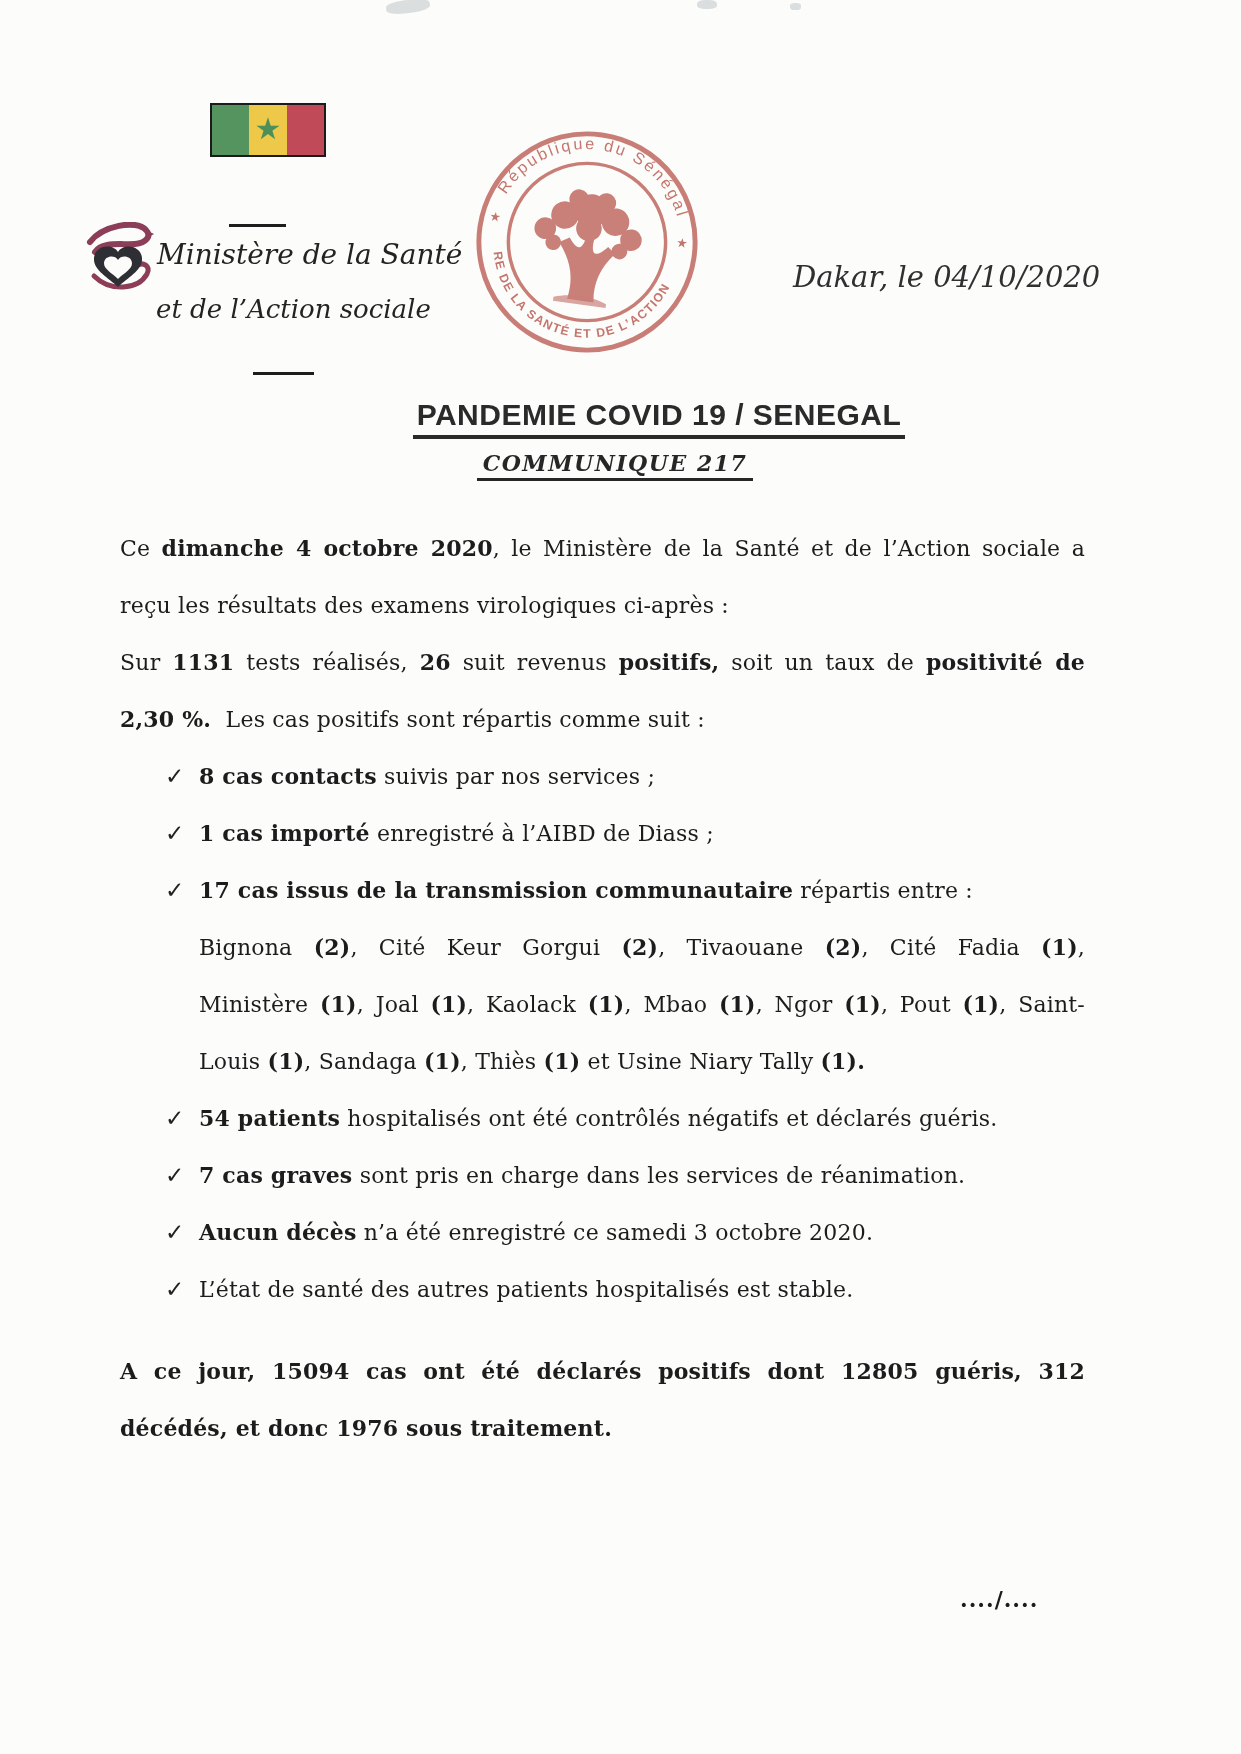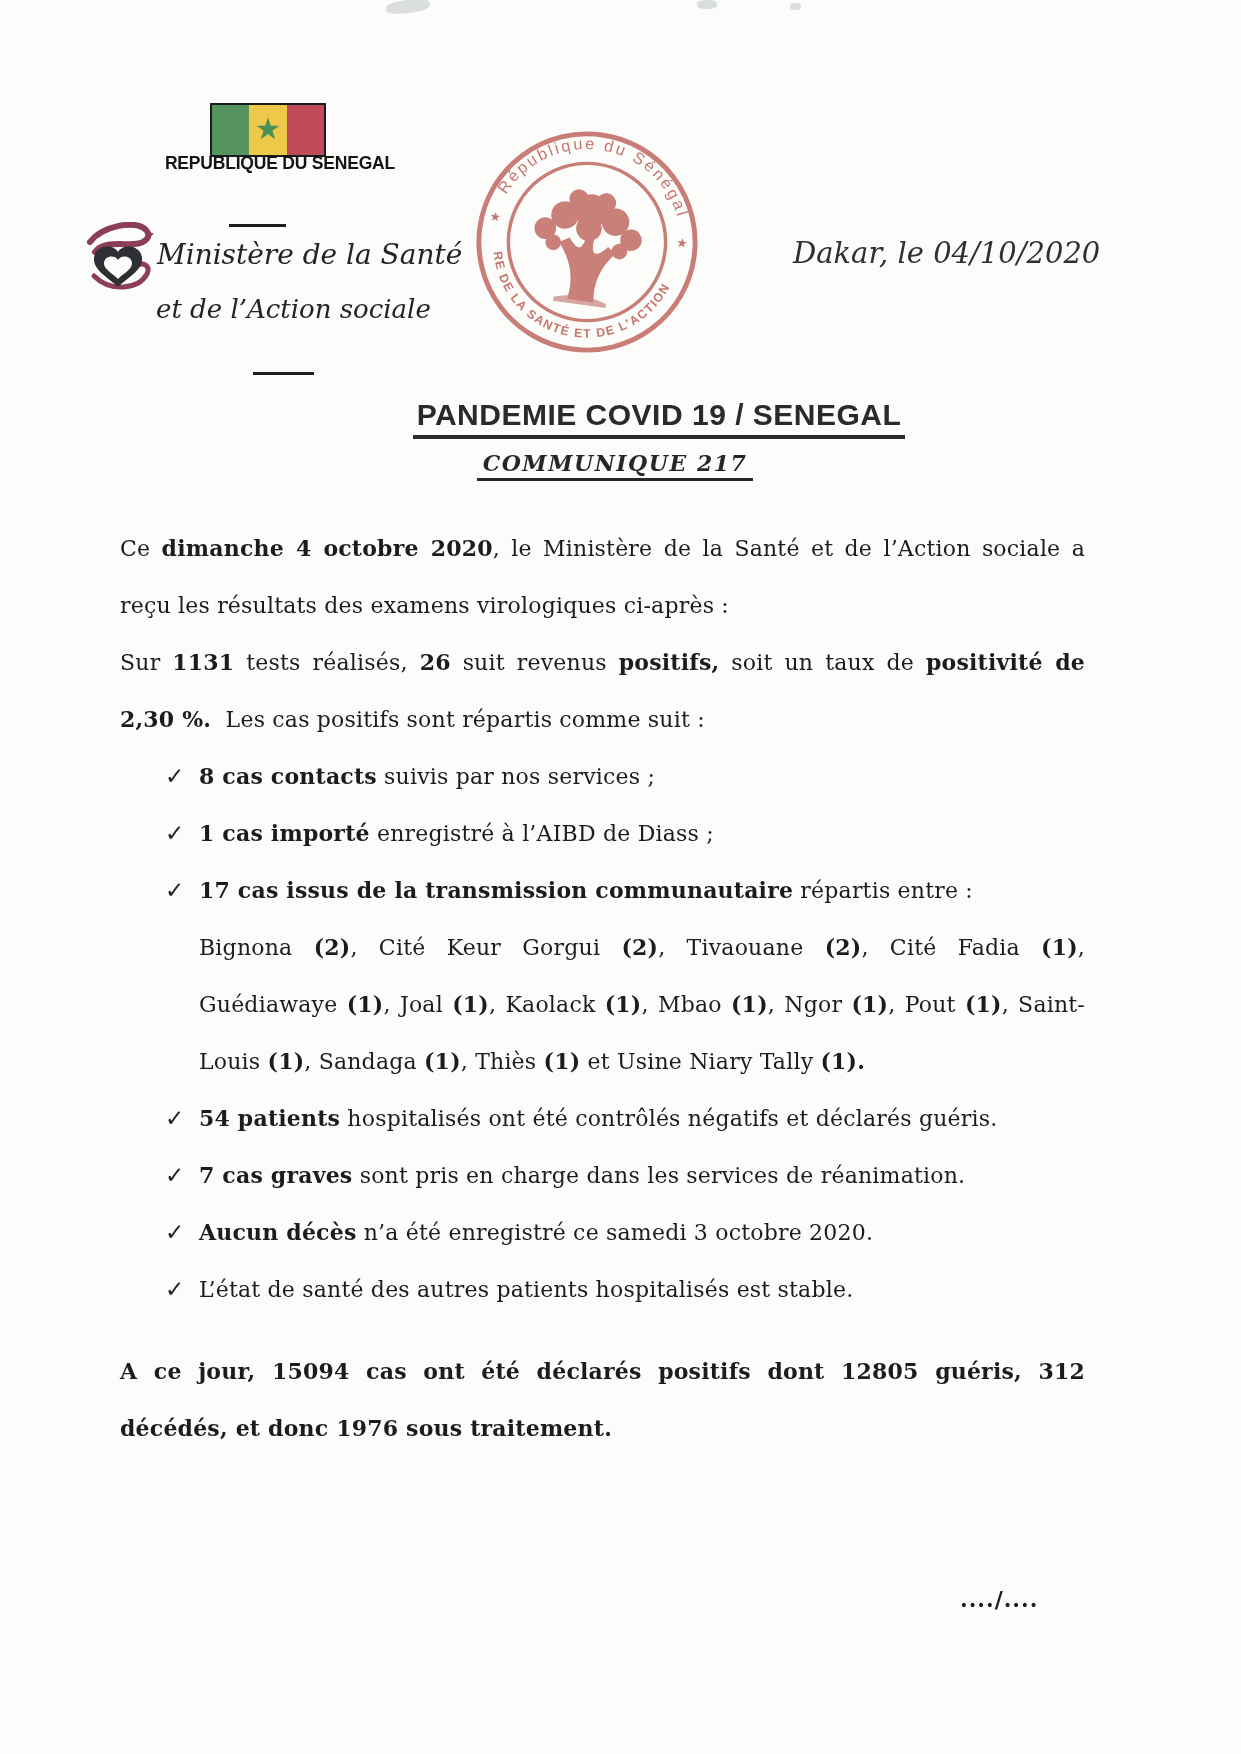--- a/index.html
+++ b/index.html
@@ -12,21 +12,21 @@
   #flag .star{position:absolute;left:50%;top:50%;transform:translate(-50%,-54%);font-size:30px;line-height:30px;color:#4d8f58;font-family:"DejaVu Sans",sans-serif;}
   #republic{left:60px;top:153px;width:440px;text-align:center;font-family:"Liberation Sans",sans-serif;font-weight:bold;font-size:17.5px;letter-spacing:-0.2px;color:#141414;}
   #motto{left:60px;top:172px;width:440px;text-align:center;font-family:"DejaVu Serif",serif;font-style:italic;font-size:22px;color:#262626;}
   .sep{background:#1d1d1d;height:3px;}
   #sep1{left:229px;top:224px;width:57px;}
   #sep2{left:253px;top:372px;width:61px;}
   #ministry1{left:157px;top:238px;font-family:"DejaVu Serif",serif;font-style:italic;font-size:28px;color:#232323;}
   #ministry2{left:156px;top:294px;font-family:"DejaVu Serif",serif;font-style:italic;font-size:26px;color:#232323;}
   #logo{left:80px;top:222px;width:76px;height:72px;}
   #stamp{left:473px;top:126px;width:228px;height:232px;opacity:.85;}
-  #date{left:793px;top:236px;width:330px;font-family:"DejaVu Serif",serif;font-style:italic;font-size:29px;color:#303030;white-space:nowrap;}
+  #date{left:793px;top:260px;width:330px;font-family:"DejaVu Serif",serif;font-style:italic;font-size:29px;color:#303030;white-space:nowrap;}
 
   
   .titlewrap{left:0;top:0;width:1230px;text-align:center;}
   #title1wrap{top:398px;padding-left:44px;}
   #title1{display:inline-block;font-family:"Liberation Sans",sans-serif;font-weight:bold;font-size:30px;letter-spacing:.5px;color:#2a2a2a;border-bottom:4px solid #2a2a2a;padding:0 4px 3px 4px;}
   #title2wrap{top:450px;}
   #title2{display:inline-block;font-family:"DejaVu Serif",serif;font-weight:bold;font-style:italic;font-size:22px;letter-spacing:1.5px;color:#262626;border-bottom:3px solid #262626;padding:0 6px 2px 6px;}
 
   
   #body{left:120px;top:520px;width:965px;font-family:"DejaVu Serif",serif;font-size:22px;letter-spacing:.2px;color:#1c1c1c;}
@@ -56,21 +56,20 @@
   <div class="abs artifact" id="art3"></div>
 
   <div class="abs" id="flag">
     <div class="stripe" style="background:#55945f;"></div>
     <div class="stripe" style="background:#eec848;">
       <span class="star">★</span>
     </div>
     <div class="stripe" style="background:#c14a58;"></div>
   </div>
 
-  <div class="abs" id="republic">REPUBLIQUE DU SENEGAL</div>
   <div class="abs sep" id="sep1"></div>
 
   <svg class="abs" id="logo" viewBox="0 0 76 72">
     <path d="M10 20 C22 4 56 -3 66 8 C72 14 66 21 55 22 C42 23 22 19 15 30" fill="none" stroke="#8c3d57" stroke-width="6" stroke-linecap="round"></path>
     <path d="M66 8 l8 4 -7 4" fill="#8c3d57"></path>
     <path d="M14 54 C30 70 58 68 67 52 C71 44 63 39 56 44" fill="none" stroke="#8c3d57" stroke-width="5" stroke-linecap="round"></path>
     <path d="M38 30 C33 21 15 23 14 36 C13 48 28 55 38 65 C48 55 63 48 62 36 C61 23 43 21 38 30 Z" fill="#2e2e35"></path>
     <path d="M38 38 C35 32.5 24.5 33.5 24 41 C23.6 47 32 51 38 57 C44 51 52.4 47 52 41 C51.5 33.5 41 32.5 38 38 Z" fill="#fcfcfa"></path>
   </svg>
 
@@ -123,21 +122,21 @@
 
   <div class="abs" id="body">
       <div class="line text just"><span>Ce </span><span class="b">dimanche 4 octobre 2020</span><span>, le Ministère de la Santé et de l’Action sociale a</span></div>
       <div class="line text"><span>reçu les résultats des examens virologiques ci-après :</span></div>
       <div class="line text just"><span>Sur </span><span class="b">1131</span><span> tests réalisés, </span><span class="b">26</span><span> suit revenus </span><span class="b">positifs,</span><span> soit un taux de </span><span class="b">positivité de</span></div>
       <div class="line text"><span class="b">2,30 %.</span><span>&nbsp; Les cas positifs sont répartis comme suit :</span></div>
       <div class="line bullet"><span class="check">✓</span><span class="b">8 cas contacts</span><span> suivis par nos services ;</span></div>
       <div class="line bullet"><span class="check">✓</span><span class="b">1 cas importé</span><span> enregistré à l’AIBD de Diass ;</span></div>
       <div class="line bullet"><span class="check">✓</span><span class="b">17 cas issus de la transmission communautaire</span><span> répartis entre :</span></div>
       <div class="line indent just"><span>Bignona </span><span class="b">(2)</span><span>, Cité Keur Gorgui </span><span class="b">(2)</span><span>, Tivaouane </span><span class="b">(2)</span><span>, Cité Fadia </span><span class="b">(1)</span><span>,</span></div>
-      <div class="line indent just"><span>Guédiawaye </span><span class="b">(1)</span><span>, Joal </span><span class="b">(1)</span><span>, Kaolack </span><span class="b">(1)</span><span>, Mbao </span><span class="b">(1)</span><span>, Ngor </span><span class="b">(1)</span><span>, Pout </span><span class="b">(1)</span><span>, Saint-</span></div>
+      <div class="line indent just"><span>Ministère </span><span class="b">(1)</span><span>, Joal </span><span class="b">(1)</span><span>, Kaolack </span><span class="b">(1)</span><span>, Mbao </span><span class="b">(1)</span><span>, Ngor </span><span class="b">(1)</span><span>, Pout </span><span class="b">(1)</span><span>, Saint-</span></div>
       <div class="line indent"><span>Louis </span><span class="b">(1)</span><span>, Sandaga </span><span class="b">(1)</span><span>, Thiès </span><span class="b">(1)</span><span> et Usine Niary Tally </span><span class="b">(1).</span></div>
       <div class="line bullet"><span class="check">✓</span><span class="b">54 patients</span><span> hospitalisés ont été contrôlés négatifs et déclarés guéris.</span></div>
       <div class="line bullet"><span class="check">✓</span><span class="b">7 cas graves</span><span> sont pris en charge dans les services de réanimation.</span></div>
       <div class="line bullet"><span class="check">✓</span><span class="b">Aucun décès</span><span> n’a été enregistré ce samedi 3 octobre 2020.</span></div>
       <div class="line bullet"><span class="check">✓</span><span>L’état de santé des autres patients hospitalisés est stable.</span></div>
       <div class="line final just gap"><span class="b">A ce jour, 15094 cas ont été déclarés positifs dont 12805 guéris, 312</span></div>
       <div class="line final"><span class="b">décédés, et donc 1976 sous traitement.</span></div>
     </div>
 
   <div class="abs" id="footer">..../....</div>

